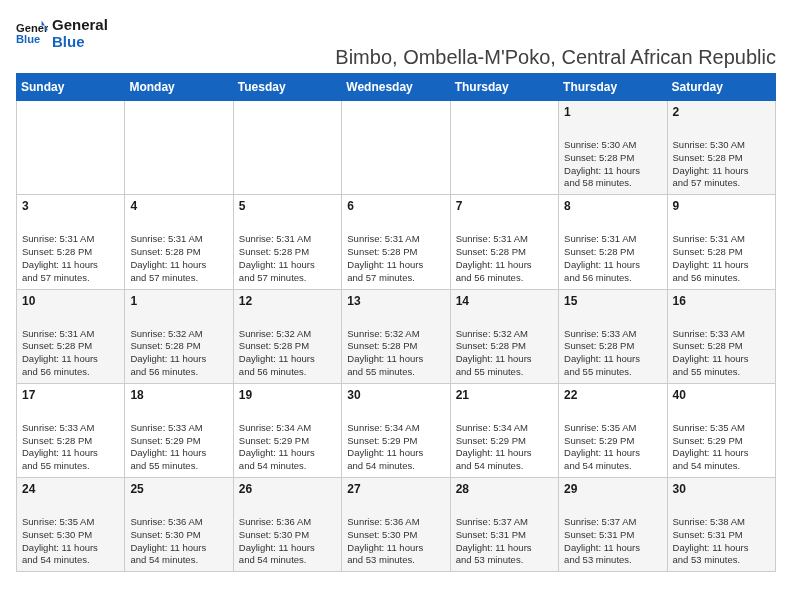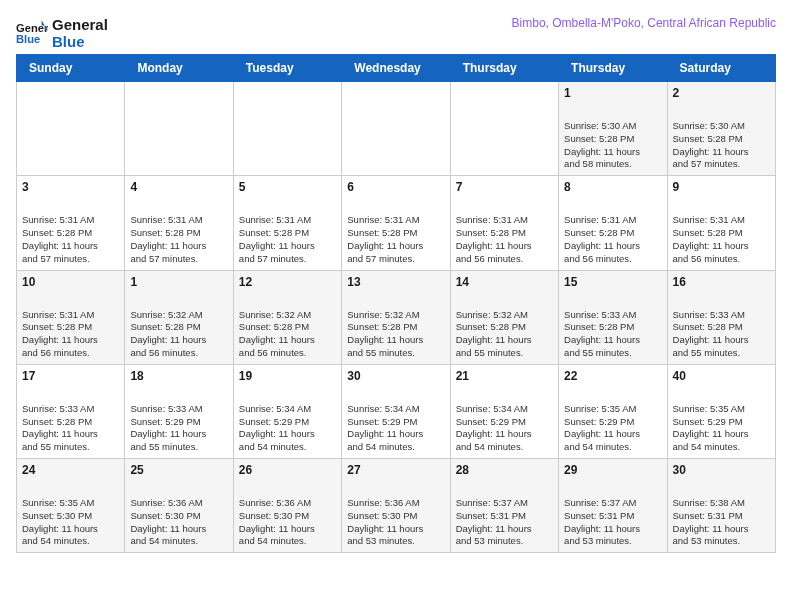--- a/index.html
+++ b/index.html
@@ -27,34 +27,35 @@
     }
     .title-area {
       text-align: right;
     }
     .cal-title {
       font-size: 32px;
       font-weight: bold;
       color: #1a1a1a;
     }
     .cal-subtitle {
-      font-size: 12px;
-      color: #8b5cf6;
+      font-size: 20px;
+      color: #404040;
+      margin-top: 30px;
     }
     table {
       width: 100%;
       border-collapse: collapse;
       table-layout: fixed;
     }
     thead tr th {
       background: #1565c0;
       color: #fff;
       font-size: 12px;
       font-weight: bold;
-      padding: 6px 12px;
+      padding: 6px 4px;
       text-align: left;
       border: 1px solid #1565c0;
     }
     tbody tr td {
       border: 1px solid #ccc;
       vertical-align: top;
       padding: 4px 5px;
       font-size: 10px;
       color: #333;
       height: 85px;

